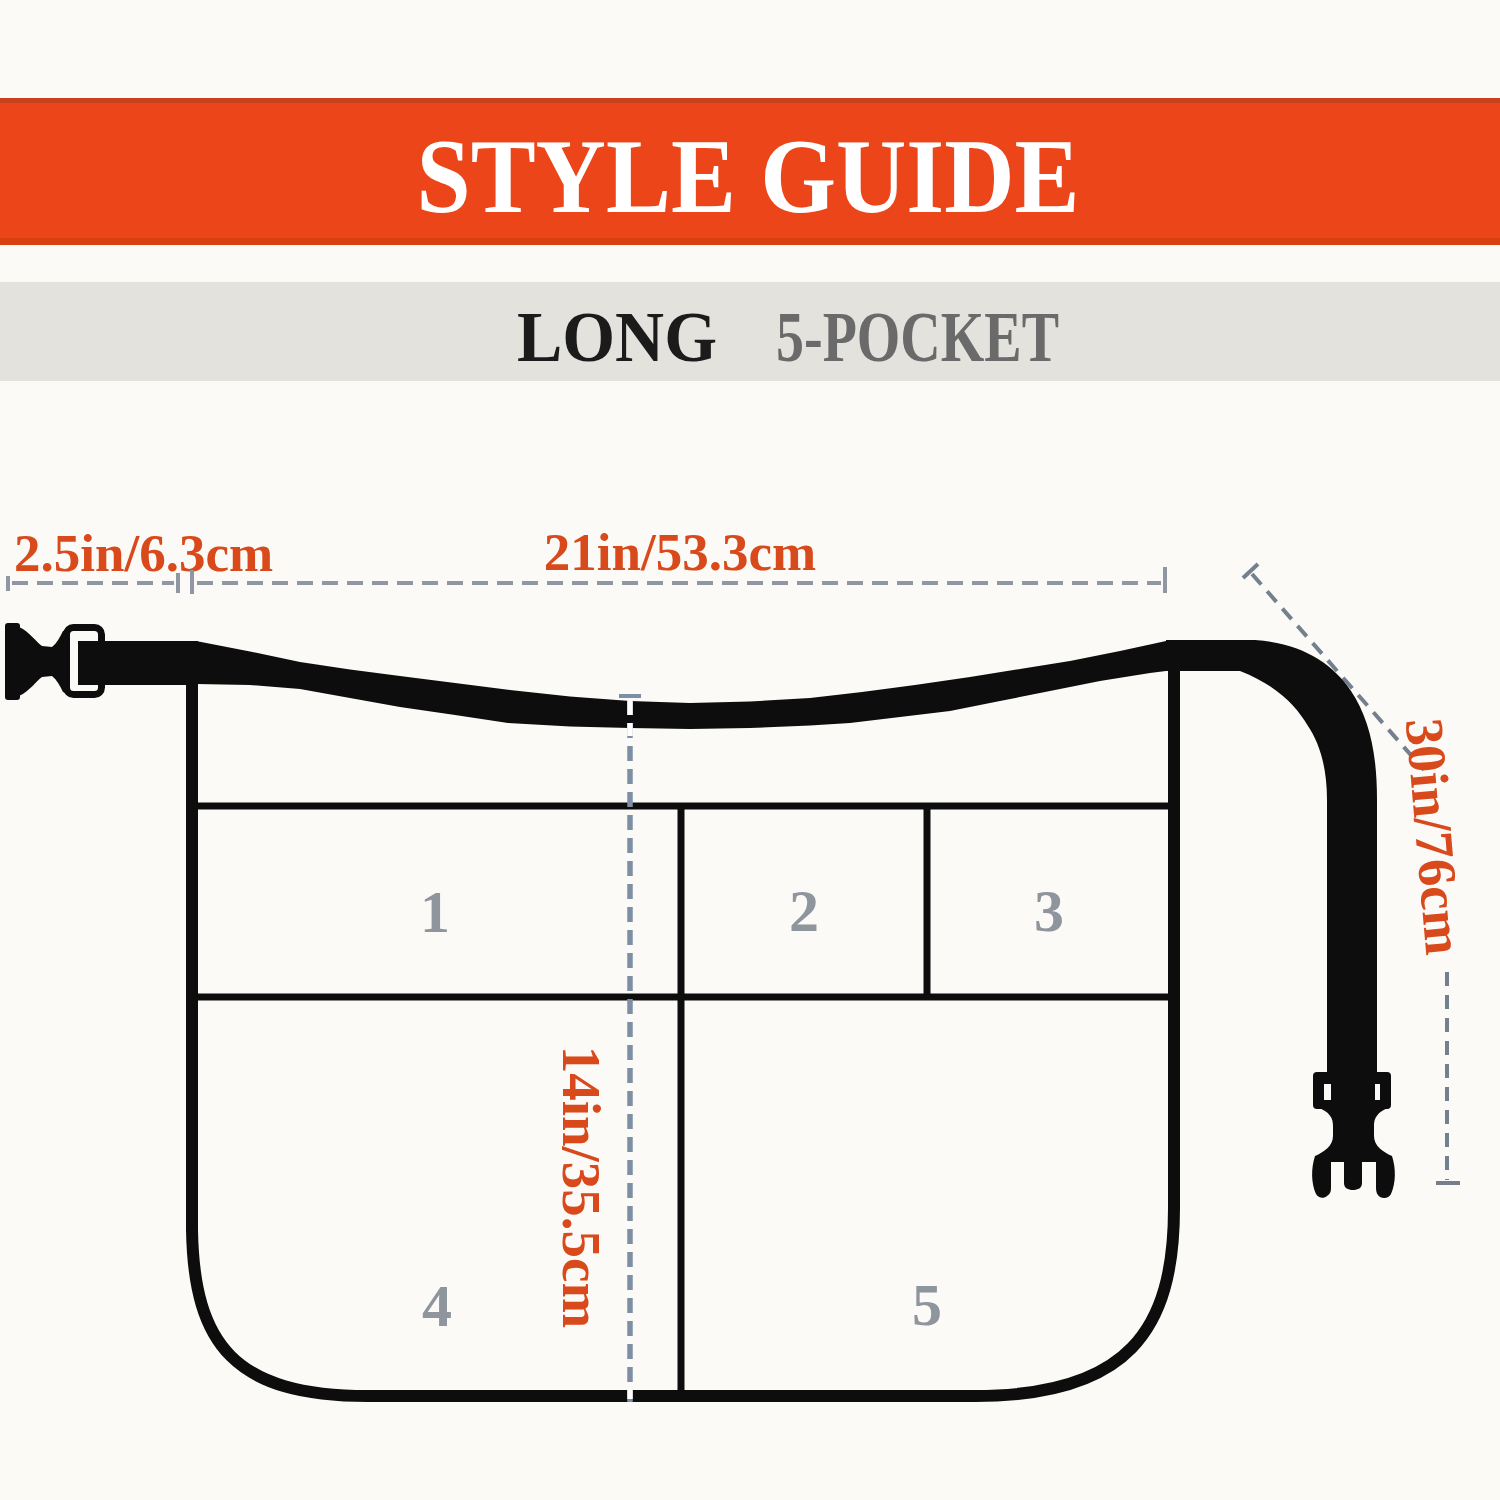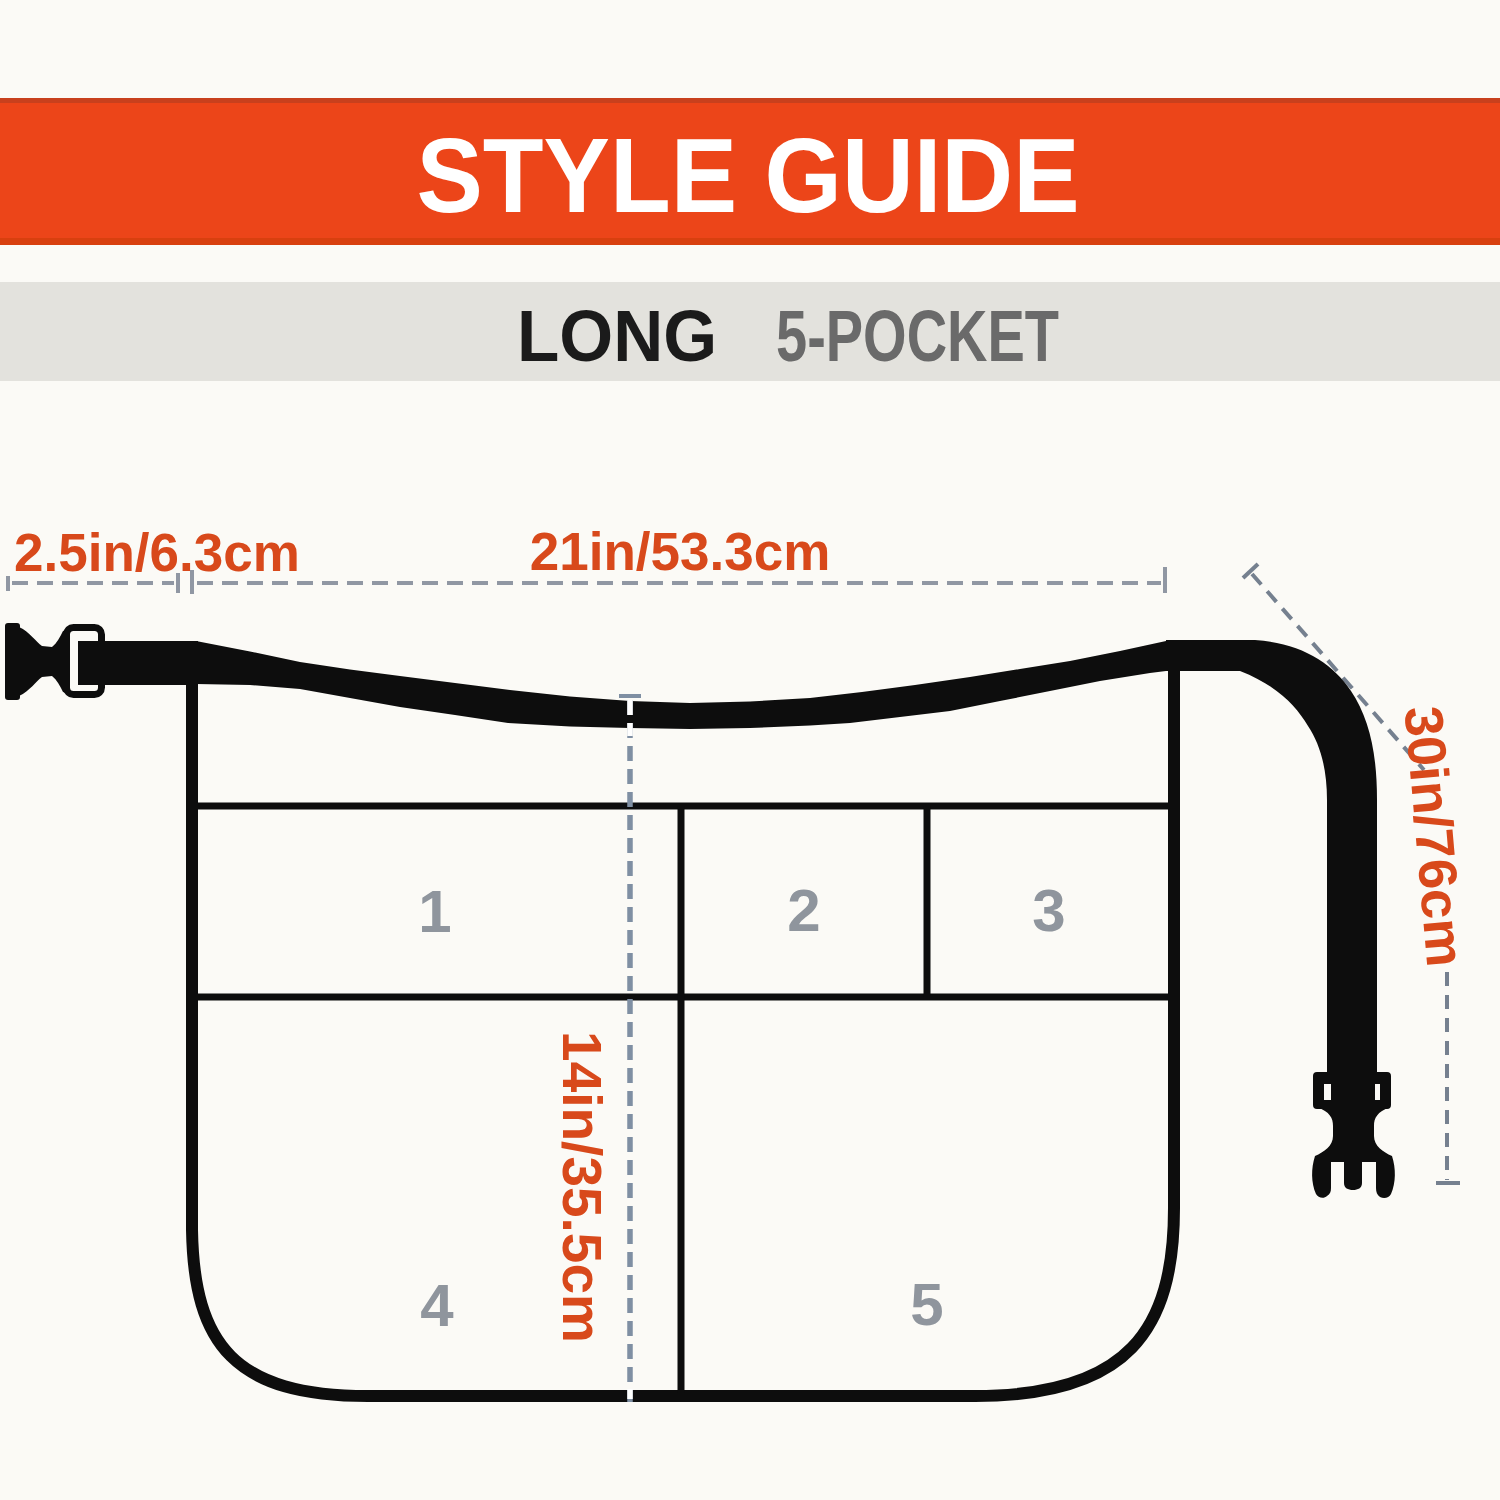--- a/index.html
+++ b/index.html
@@ -1,16 +1,16 @@
 <!DOCTYPE html>
 <html><head>
 <meta charset="utf-8">
 <style>
   html,body{margin:0;padding:0;background:#fbfaf5;}
-  #page{width:1500px;height:1449px;position:relative;font-family:Liberation Sans, sans-serif;}
+  #page{width:1500px;height:1449px;position:relative;font-family:Liberation Serif, serif;}
   svg{position:absolute;top:0;left:0;}
 </style>
 </head>
 <body>
 <div id="page">
 <svg width="1500" height="1500" viewBox="0 0 1500 1500">
 
   <rect x="0" y="0" width="1500" height="1500" fill="#fbfaf6"></rect>
 
   <rect x="0" y="98" width="1500" height="147" fill="#ec4519"></rect>

